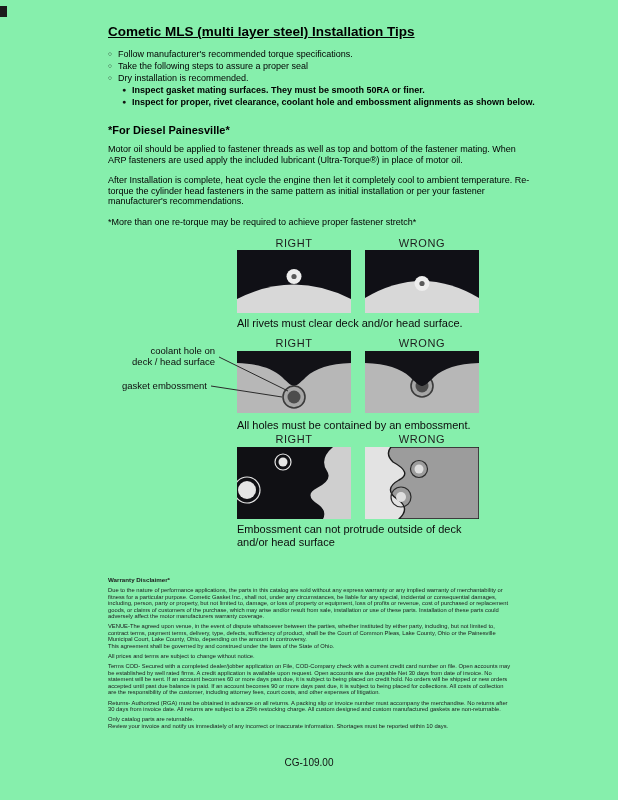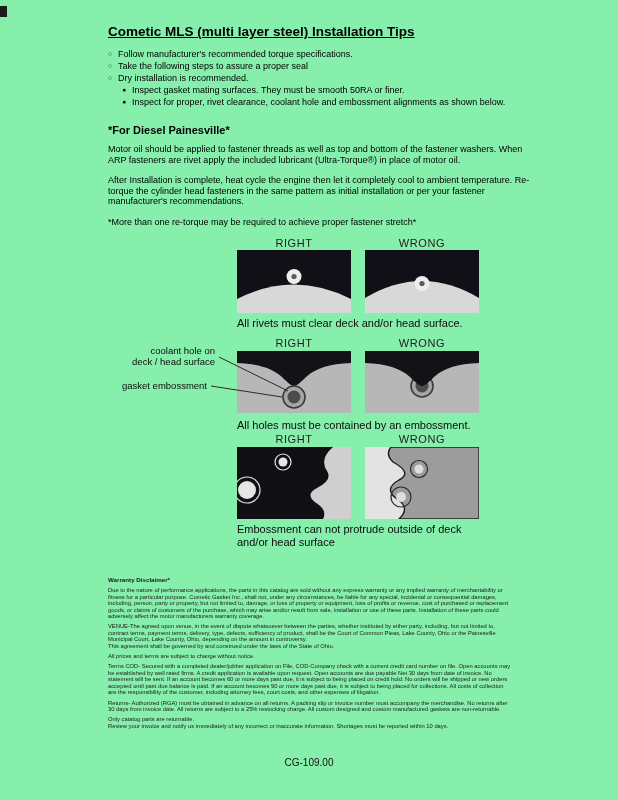--- a/index.html
+++ b/index.html
@@ -9,21 +9,21 @@
     font-family:"Liberation Sans", sans-serif; color:#000;
   }
   .page { position:absolute; inset:0; background:#86efac; }
   .reg-mark { position:absolute; left:0; top:6px; width:7px; height:11px; background:#1c1c1c; }
   .content { padding:24px 0 0 108px; width:618px; }
 
   .title { font-size:13.5px; font-weight:bold; text-decoration:underline; margin-bottom:9px; }
 
   .bullet { display:flex; font-size:9px; line-height:12px; align-items:flex-start; }
   .bullet .marker { width:10px; font-size:6.5px; line-height:12px; color:#111; flex:0 0 10px; }
-  .sub-bullets { margin-left:14px; }
+  .sub-bullets { margin-left:14px;font-weight:bold; }
   .sub-bullets .marker { font-size:7px; }
 
   .diesel-heading { font-size:11px; font-weight:bold; margin-top:16px; margin-bottom:8px; }
   .para { font-size:9px; line-height:10.5px; width:424px; margin-bottom:10px; }
   .para.note { margin-bottom:0; }
 
   .diagrams { position:relative; width:430px; height:334px; margin-top:10px; }
   .dg-label { position:absolute; width:114px; text-align:center; font-size:11px; letter-spacing:0.6px; color:#1d1d1d; }
   .panel { position:absolute; display:block; }
   .caption { position:absolute; font-size:11px; color:#0c0c0c; }
@@ -66,21 +66,21 @@
           <span>Inspect gasket mating surfaces.  They must be smooth 50RA or finer.</span>
         </div>
         <div class="bullet">
           <span class="marker">●</span>
           <span>Inspect for proper, rivet clearance, coolant hole and embossment alignments as shown below.</span>
         </div>
       </div>
     </div>
 
     <h2 class="diesel-heading">*For Diesel Painesville*</h2>
-    <p class="para">Motor oil should be applied to fastener threads as well as top and bottom of the fastener washers. When ARP fasteners are rivet apply the included lubricant (Ultra-Torque®) in place of motor oil.</p>
+    <p class="para">Motor oil should be applied to fastener threads as well as top and bottom of the fastener mating. When ARP fasteners are used apply the included lubricant (Ultra-Torque®) in place of motor oil.</p>
     <p class="para">After Installation is complete, heat cycle the engine then let it completely cool to ambient temperature. Re-torque the cylinder head fasteners in the same pattern as initial installation or per your fastener manufacturer's recommendations.</p>
     <p class="para note">*More than one re-torque may be required to achieve proper fastener stretch*</p>
 
     <div class="diagrams">
 
       <div class="dg-label" style="left:129px; top:0;">RIGHT</div>
       <div class="dg-label" style="left:257px; top:0;">WRONG</div>
 
       <svg class="panel" style="left:129px; top:13px;" width="114" height="63" viewBox="0 0 114 63">
         <rect width="114" height="63" fill="#101016"></rect>

